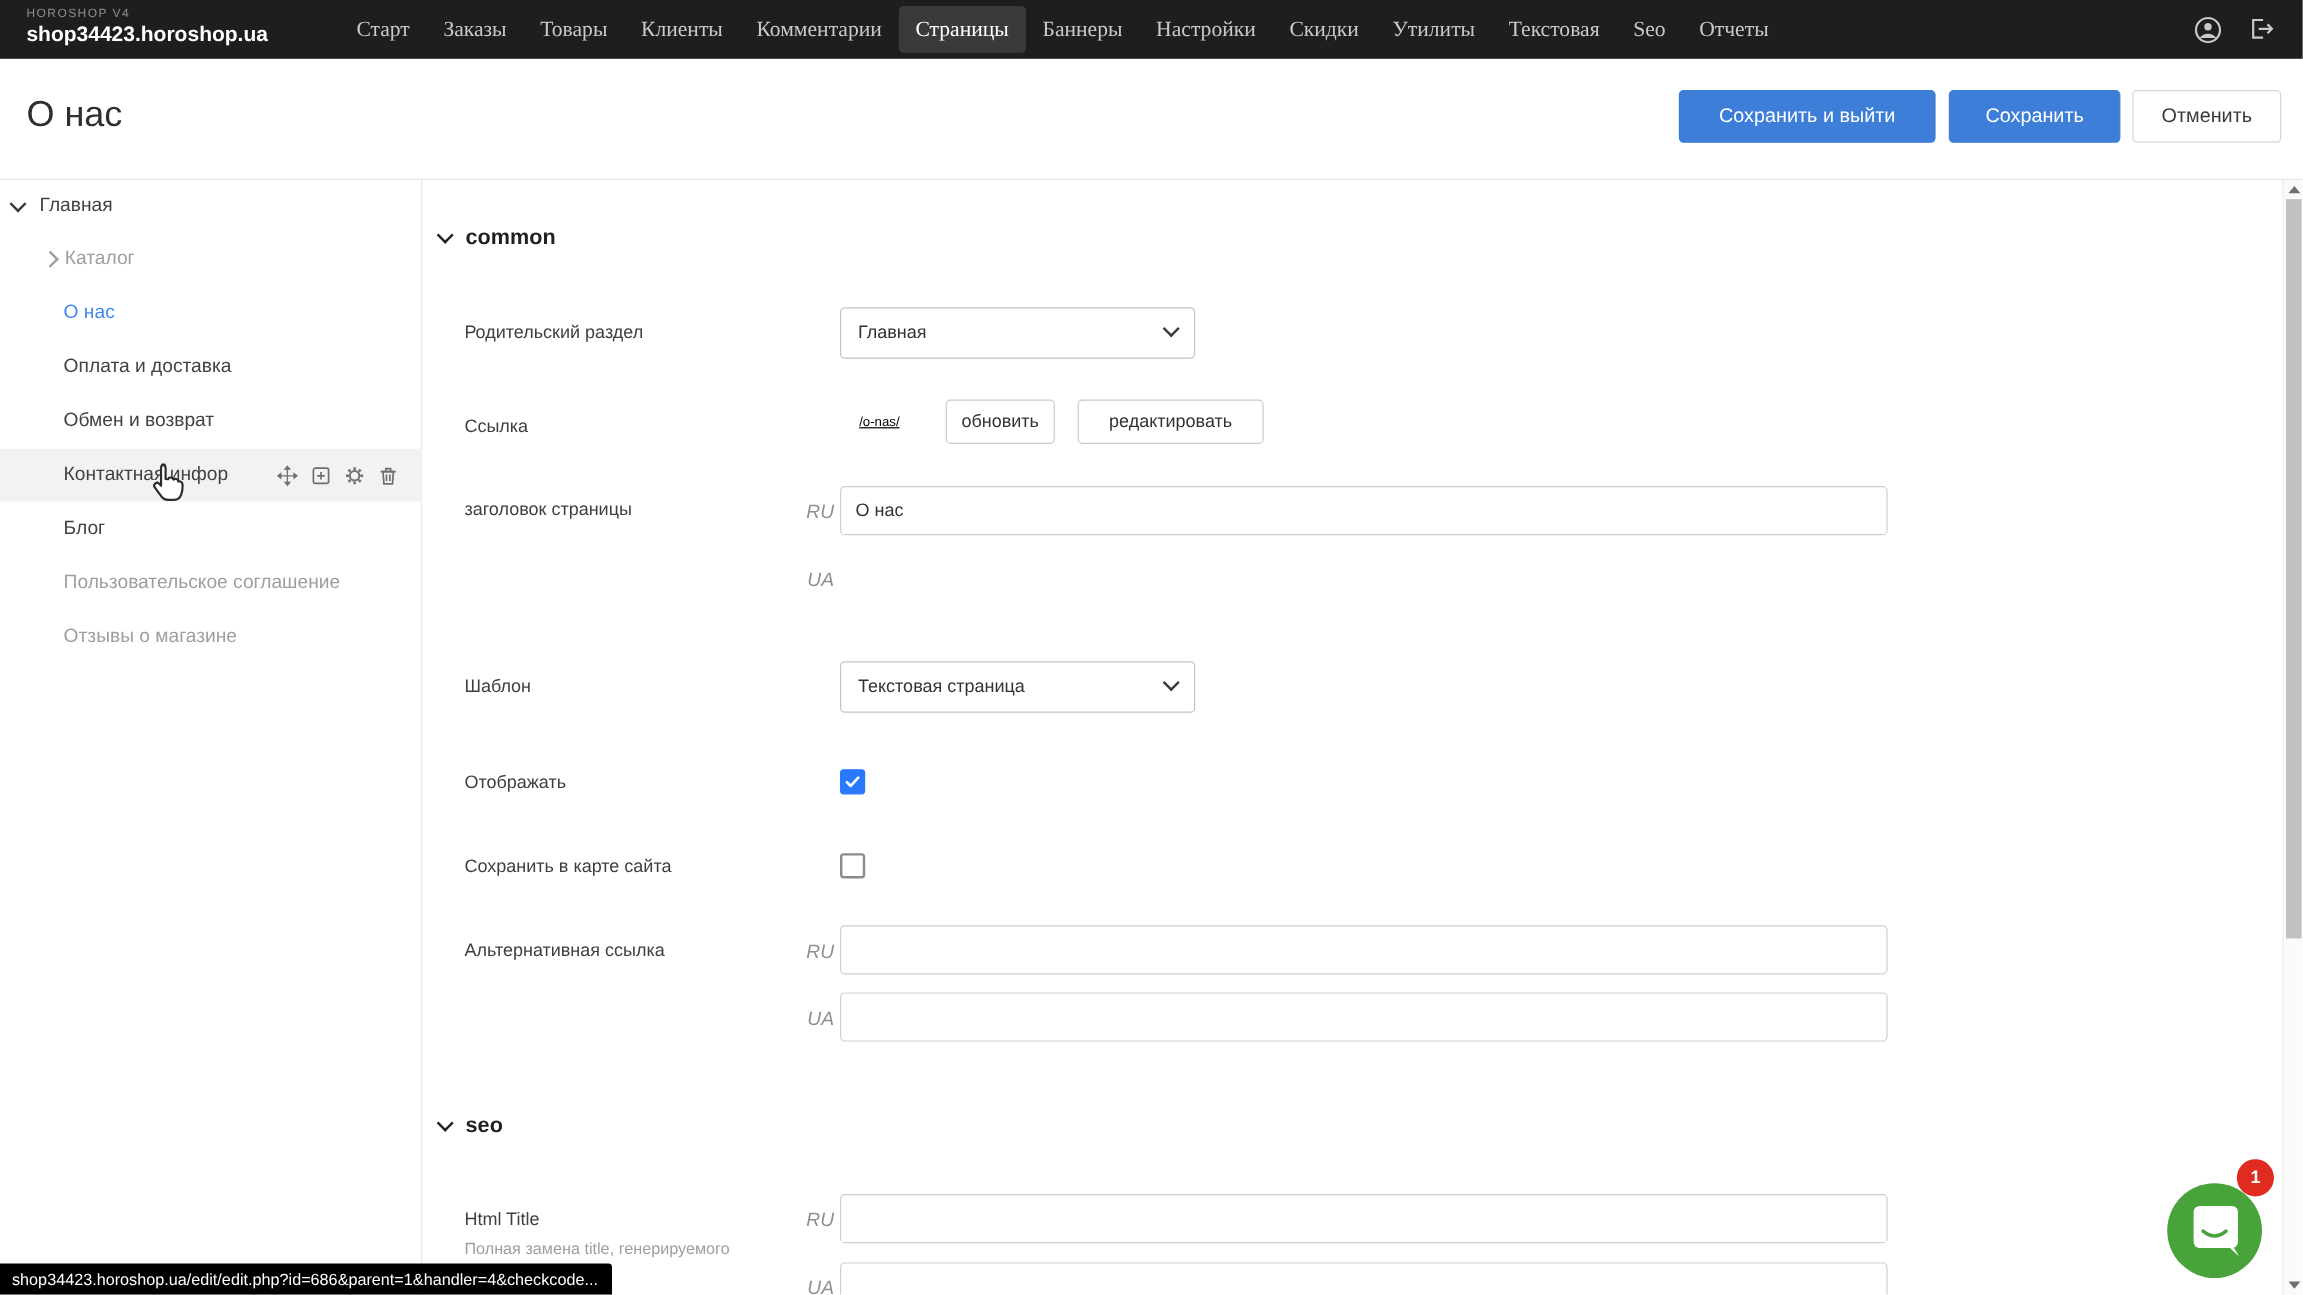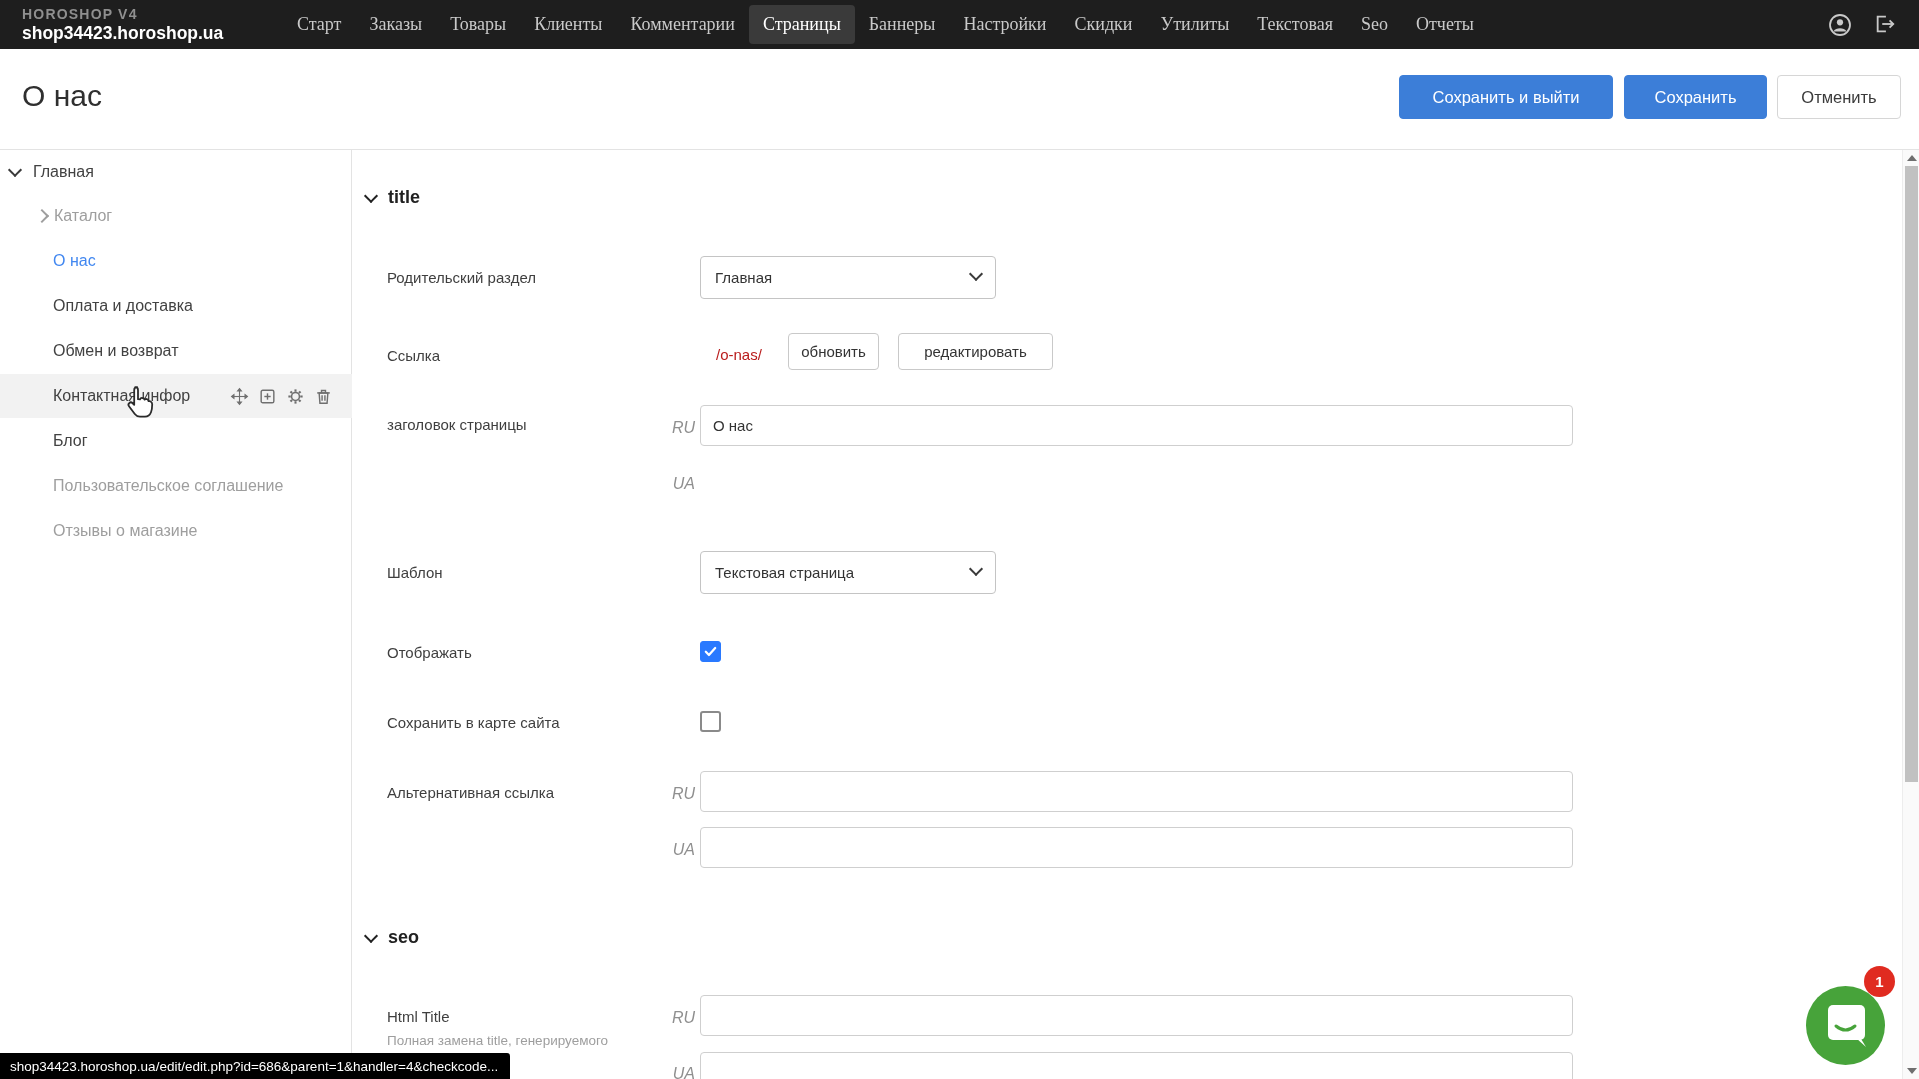--- a/index.html
+++ b/index.html
@@ -1,21 +1,21 @@
 <!DOCTYPE html>
 <html><head>
 <meta charset="utf-8">
 <style>
   html,body{margin:0;padding:0;}
   body{width:1919px;height:1079px;overflow:hidden;background:#fff;
        font-family:"Liberation Sans","DejaVu Sans",sans-serif;color:#333;position:relative;}
   
   .topbar{position:absolute;left:0;top:0;width:1919px;height:49px;background:#1e1e1e;z-index:30;}
   .logo{position:absolute;left:22px;top:6px;cursor:pointer;}
-  .logo-top{font-size:14px;font-weight:bold;letter-spacing:1.2px;color:#8f8f8f;}
+  .logo-top{font-size:10px;font-weight:normal;letter-spacing:1.2px;color:#8f8f8f;}
   .logo-main{font-size:17.5px;font-weight:bold;color:#fff;margin-top:1px;}
   .menu{position:absolute;left:283px;top:0;height:49px;display:flex;align-items:center;}
   .mi{font-size:18px;color:#c9c9c9;padding:9px 14px;border-radius:4px;cursor:pointer;white-space:nowrap;font-family:Liberation Serif, serif;}
   .mi.active{background:#3a3a3a;color:#fff;}
   .tb-icon{position:absolute;top:13px;width:24px;height:24px;color:#c9c9c9;cursor:pointer;}
   
   .pagehead{position:absolute;left:0;top:49px;width:1919px;height:100px;background:#fff;border-bottom:1px solid #e3e3e3;z-index:20;}
   .page-title{position:absolute;left:22px;top:30px;font-size:30px;font-weight:400;color:#2f2f2f;margin:0;}
   .btn{position:absolute;top:26px;height:44px;border-radius:4px;font-size:16.5px;
        font-family:inherit;display:flex;align-items:center;justify-content:center;cursor:pointer;box-sizing:border-box;}
@@ -40,21 +40,21 @@
   .flabel{position:absolute;left:35px;font-size:15px;color:#3f3f3f;white-space:nowrap;}
   .fhint{position:absolute;left:35px;font-size:13.5px;color:#9e9e9e;white-space:nowrap;}
   .sel{position:absolute;left:348px;width:296px;height:43px;border:1px solid #c4c4c4;border-radius:4px;
        box-sizing:border-box;display:flex;align-items:center;padding:0 14px;font-size:15px;color:#333;cursor:pointer;background:#fff;}
   .sel .chev{position:absolute;right:14px;top:16px;border-width:2px;}
   .txt{position:absolute;left:348px;width:873px;height:41px;border:1px solid #cfcfcf;border-radius:4px;
        box-sizing:border-box;padding:0 12px;font-size:15px;color:#333;font-family:inherit;background:#fff;}
   .lang{position:absolute;width:30px;text-align:right;font-size:16px;color:#8f8f8f;font-style:italic;}
   .mini-btn{position:absolute;height:37px;border:1px solid #c9c9c9;border-radius:4px;background:#fff;
        font-size:15px;color:#333;font-family:inherit;display:flex;align-items:center;justify-content:center;cursor:pointer;box-sizing:border-box;}
-  .pathtxt{position:absolute;font-size:15px;color:#b91c1c;}
+  .pathtxt{position:absolute;font-size:11px;color:#000000;text-decoration:underline;}
   .cb{position:absolute;left:348px;width:21px;height:21px;box-sizing:border-box;border-radius:3px;cursor:pointer;}
   .cb.on{background:#2979ff;border:1px solid #2979ff;display:flex;align-items:center;justify-content:center;}
   .cb.off{background:#fff;border:2px solid #8a8a8a;}
   
   .sbar{position:absolute;left:1902px;top:150px;width:17px;height:929px;background:#fafafa;border-left:1px solid #ededed;box-sizing:border-box;z-index:25;}
   .sb-thumb{position:absolute;left:2px;top:16px;width:13px;height:616px;background:#c1c1c1;cursor:pointer;}
   .sb-arrow{position:absolute;left:4px;width:0;height:0;border-left:5px solid transparent;border-right:5px solid transparent;cursor:pointer;}
   .sb-up{top:5px;border-bottom:6px solid #6f6f6f;}
   .sb-down{bottom:5px;border-top:6px solid #6f6f6f;}
   
@@ -176,21 +176,21 @@
   </div>
   <div class="ti muted" style="top:359px;">
     <span class="lbl" style="margin-left:53px;">Отзывы о магазине</span>
   </div>
 </aside>
 
 <main class="content">
 
   <div class="sect" style="top:37px;">
     <span class="chev down"></span>
-    <span>title</span>
+    <span>common</span>
   </div>
 
   <div class="flabel" style="top:119px;">Родительский раздел</div>
   <div class="sel" style="top:106px;">
     <span>Главная</span>
     <span class="chev down"></span>
   </div>
 
   <div class="flabel" style="top:197px;">Ссылка</div>
   <div class="pathtxt" style="left:364px;top:196px;">/o-nas/</div>

